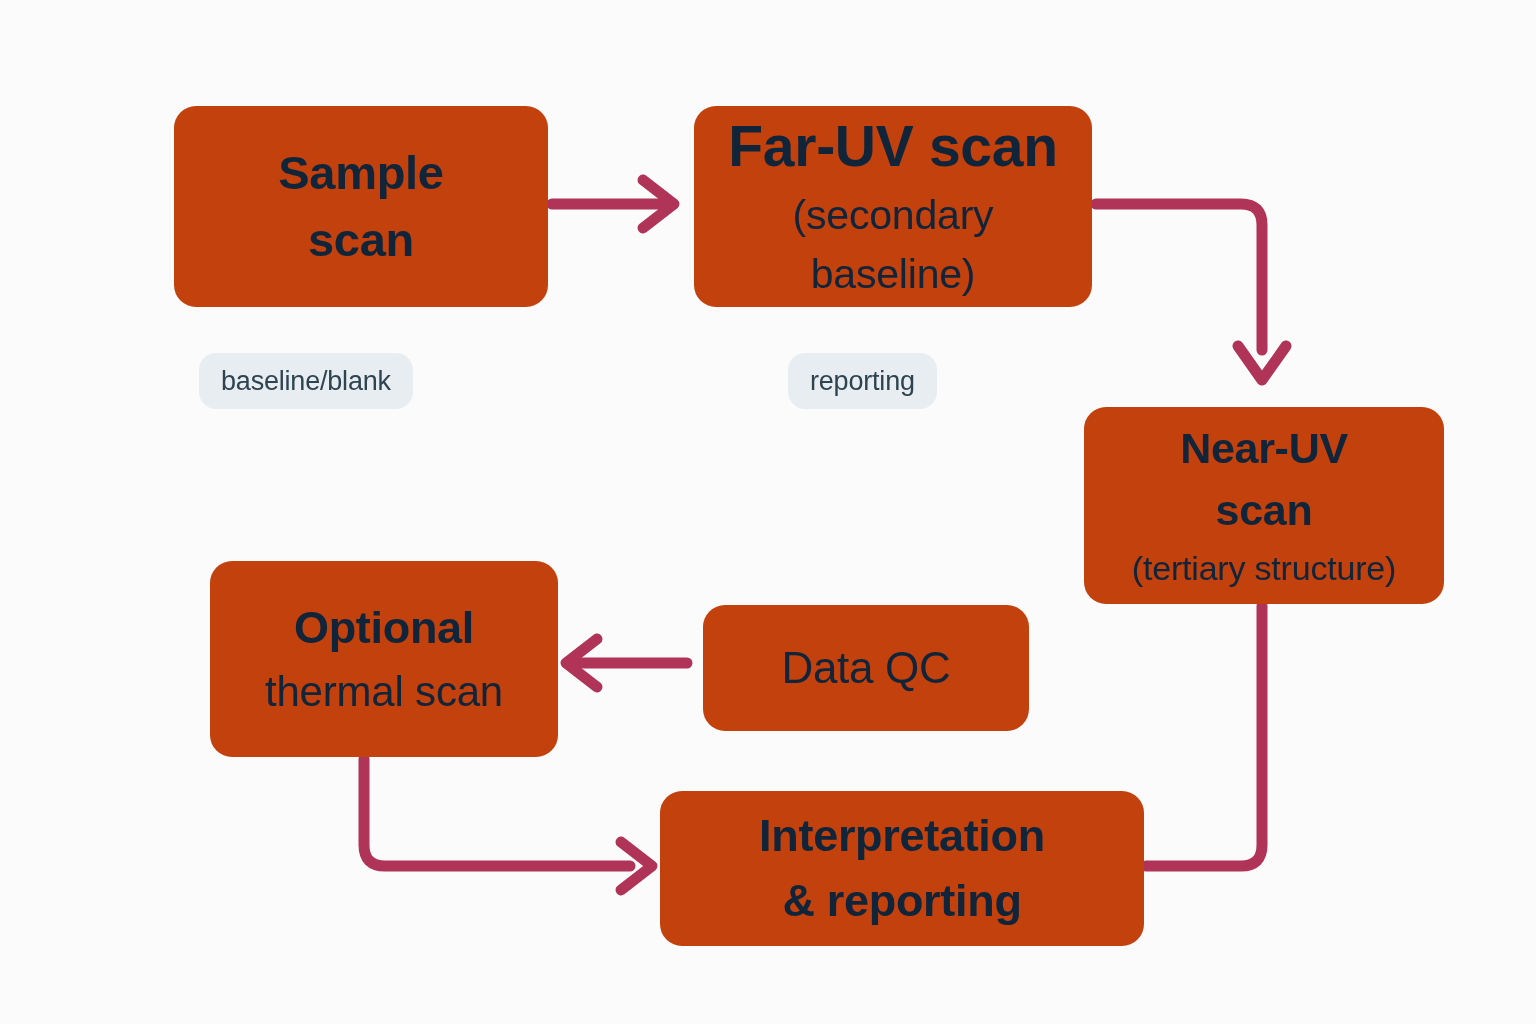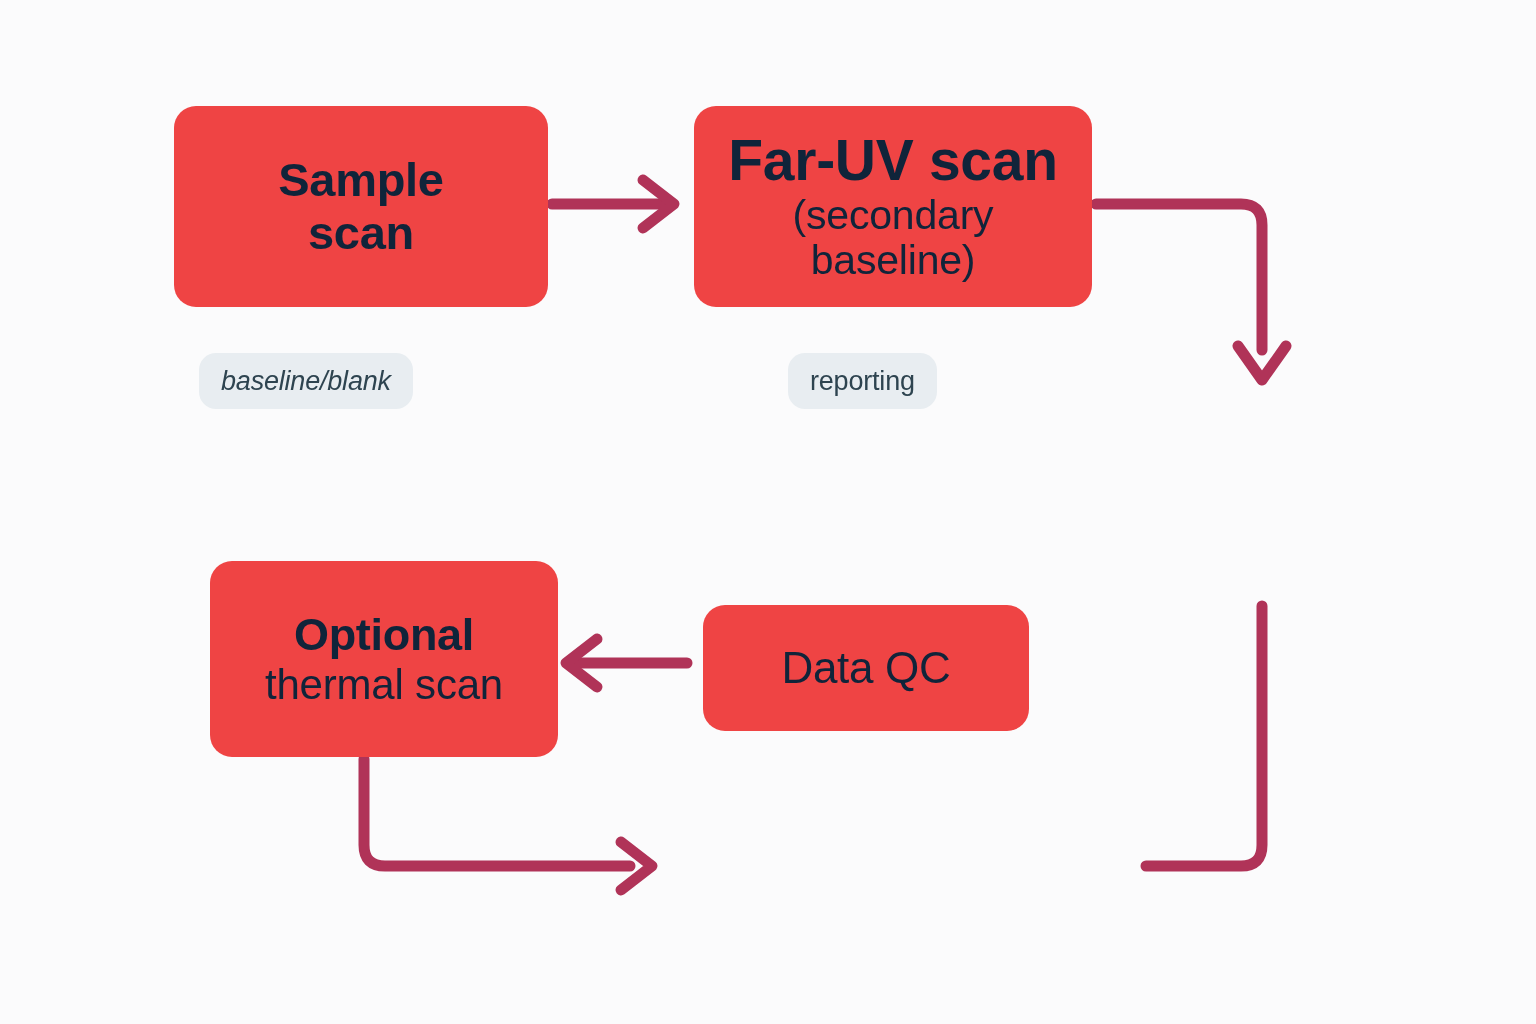--- a/index.html
+++ b/index.html
@@ -21,30 +21,31 @@
   #edges {
     position: absolute;
     left: 0;
     top: 0;
     width: 1536px;
     height: 1024px;
     pointer-events: none;
   }
   .node {
     position: absolute;
-    background: #ef4444;
+    background: #c2410c;
     border-radius: 22px;
     display: flex;
     flex-direction: column;
     align-items: center;
     justify-content: center;
     text-align: center;
     color: #10243a;
     box-sizing: border-box;
     padding: 10px 14px;
+    gap: 14px;
   }
   .node .ttl {
     font-weight: bold;
     line-height: 1.12;
     letter-spacing: -0.3px;
   }
   .node .sub {
     font-weight: normal;
     line-height: 1.12;
     letter-spacing: -0.2px;
@@ -82,21 +83,21 @@
   #n-optional .ttl{ font-size: 45px; }
   #n-optional .sub{ font-size: 42px; }
 
   #n-dataqc       { left: 691px; top: 605px;  width: 326px; height: 126px; margin-left: 12px; }
   #n-dataqc .ttl  { font-size: 44px; font-weight: normal; }
 
   #n-interp       { left: 660px; top: 791px;  width: 484px; height: 155px; }
   #n-interp .ttl  { font-size: 45px; }
 
   
-  #t-baseline { left: 199px; top: 353px; font-style: italic; }
+  #t-baseline { left: 199px; top: 353px; }
   #t-replicates { left: 788px; top: 353px; }
 </style>
 </head>
 <body>
 
 <div id="stage">
 
   <svg id="edges" viewBox="0 0 1536 1024">
     <g fill="none" stroke="#b03358" stroke-width="11" stroke-linecap="round" stroke-linejoin="round">
 
@@ -120,30 +121,39 @@
     <div class="ttl">Sample</div>
     <div class="ttl">scan</div>
   </div>
 
   <div class="node" id="n-faruv">
     <div class="ttl">Far-UV scan</div>
     <div class="sub">(secondary</div>
     <div class="sub">baseline)</div>
   </div>
 
+  <div class="node" id="n-nearuv">
+    <div class="ttl">Near-UV</div>
+    <div class="ttl">scan</div>
+    <div class="sub">(tertiary structure)</div>
+  </div>
 
   <div class="node" id="n-optional">
     <div class="ttl">Optional</div>
     <div class="sub">thermal scan</div>
   </div>
 
   <div class="node" id="n-dataqc">
     <div class="ttl">Data QC</div>
   </div>
 
+  <div class="node" id="n-interp">
+    <div class="ttl">Interpretation</div>
+    <div class="ttl">&amp; reporting</div>
+  </div>
 
   <div class="tag" id="t-baseline">
     <span>baseline/blank</span>
   </div>
 
   <div class="tag" id="t-replicates">
     <span>reporting</span>
   </div>
 
 </div>

